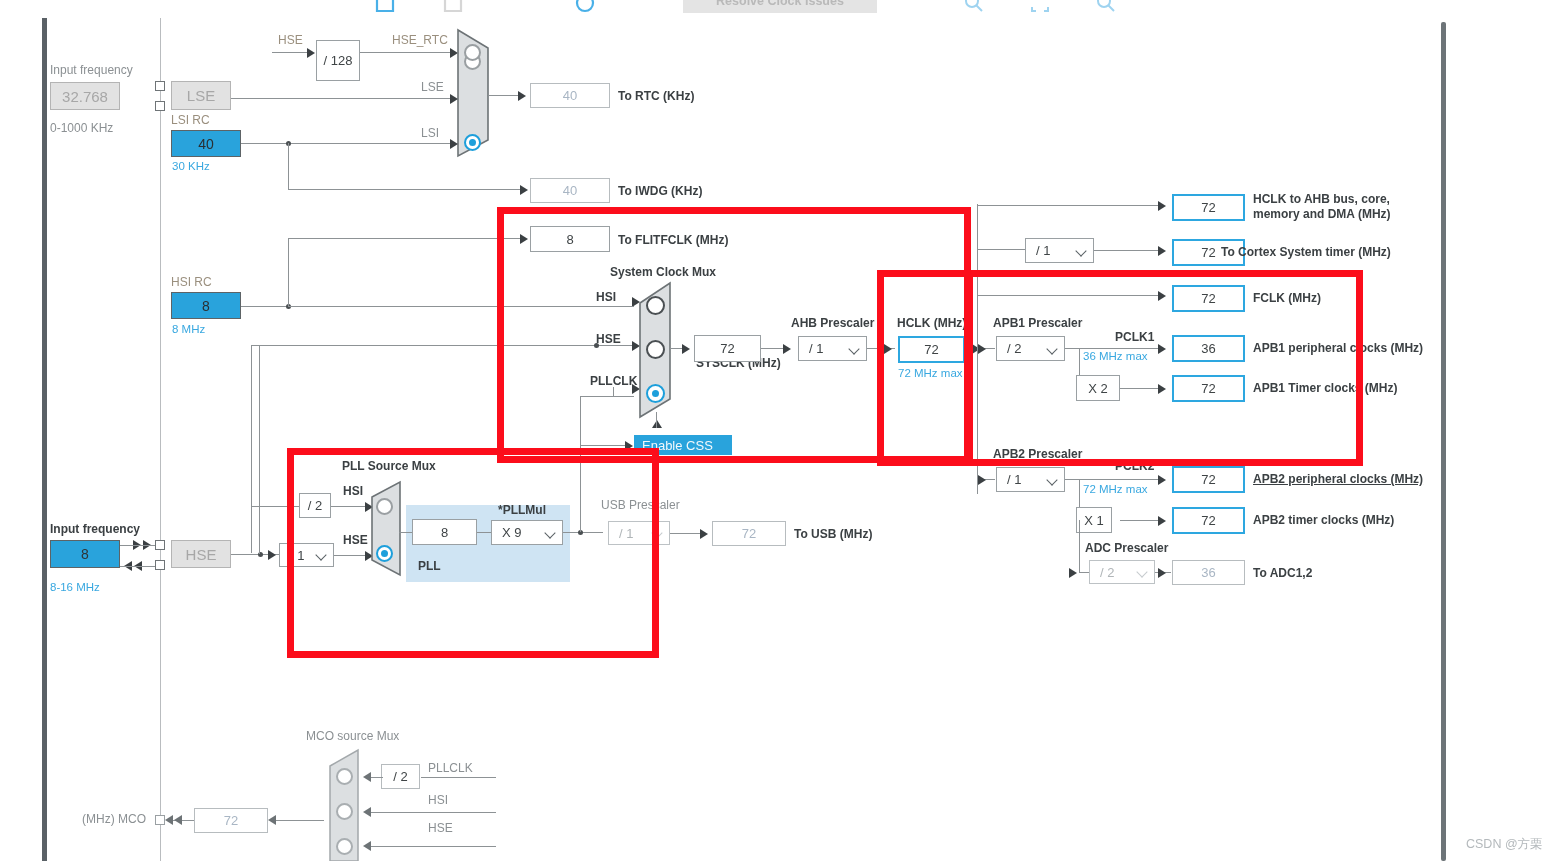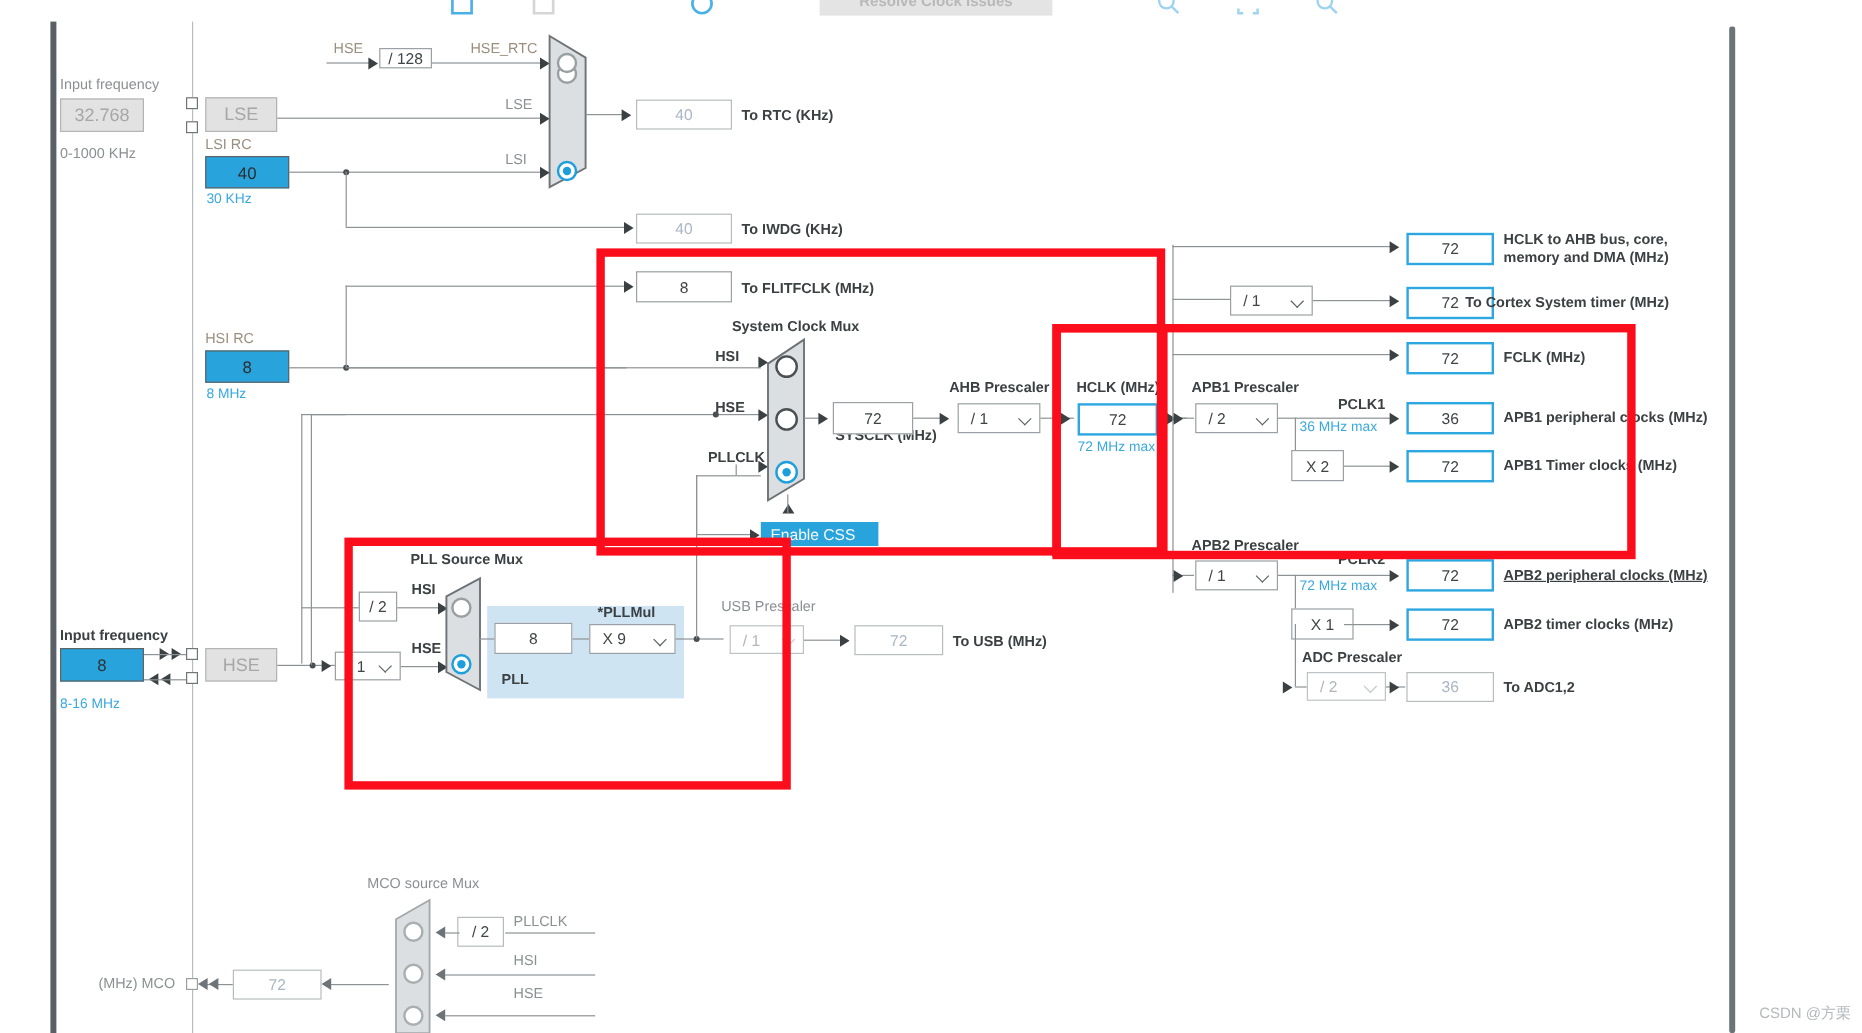--- a/index.html
+++ b/index.html
@@ -142,21 +142,21 @@
   <div class="pin" style="left:155px;top:101px;"></div>
   <div class="box box-gray" style="left:171px;top:81px;width:60px;height:29px;font-size:15px;">LSE</div>
 
   <div class="lbl lbl-o" style="left:171px;top:113px;">LSI RC</div>
   <div class="box box-cyan" style="left:171px;top:130px;width:70px;height:27px;">40</div>
   <div class="lbl lbl-cy" style="left:172px;top:160px;">30 KHz</div>
 
   <div class="lbl lbl-o" style="left:278px;top:33px;">HSE</div>
   <div class="w wh" style="left:272px;top:52px;width:38px;"></div>
   <div class="arr" style="left:307px;top:48px;"></div>
-  <div class="box" style="left:316px;top:40px;width:44px;height:17px;">/ 128</div>
+  <div class="box" style="left:316px;top:40px;width:44px;height:41px;">/ 128</div>
   <div class="lbl lbl-o" style="left:392px;top:33px;">HSE_RTC</div>
   <div class="w wh" style="left:360px;top:52px;width:92px;"></div>
   <div class="arr" style="left:450px;top:48px;"></div>
 
   <div class="mux" style="left:456px;top:28px;">
     <svg width="34" height="130" viewBox="0 0 34 130">
       <polygon points="2,2 32,20 32,112 2,128" fill="#dcdfe1" stroke="#6d7376" stroke-width="1.6"></polygon>
     </svg>
   </div>
   <div class="radio gray" style="left:464px;top:53px;width:17px;height:17px;"></div>
@@ -376,21 +376,21 @@
   </div>
   <div class="lbl lbl-b" style="left:1115px;top:459px;">PCLK2</div>
   <div class="w wh" style="left:1065px;top:479px;width:97px;"></div>
   <div class="arr" style="left:1158px;top:475px;"></div>
   <div class="lbl lbl-cy" style="left:1083px;top:483px;">72 MHz max</div>
   <div class="box box-blue" style="left:1172px;top:466px;width:73px;height:27px;">72</div>
   <div class="lbl lbl-b" style="left:1253px;top:472px;text-decoration:underline;">APB2 peripheral clocks (MHz)</div>
 
   <div class="w wv" style="left:1079px;top:479px;height:41px;"></div>
   <div class="w wh" style="left:1079px;top:520px;width:8px;"></div>
-  <div class="box" style="left:1076px;top:507px;width:52px;height:26px;">X 1</div>
+  <div class="box" style="left:1076px;top:507px;width:36px;height:26px;">X 1</div>
   <div class="w wh" style="left:1120px;top:520px;width:42px;"></div>
   <div class="arr" style="left:1158px;top:516px;"></div>
   <div class="box box-blue" style="left:1172px;top:507px;width:73px;height:27px;">72</div>
   <div class="lbl lbl-b" style="left:1253px;top:513px;">APB2 timer clocks (MHz)</div>
 
   <div class="lbl lbl-b" style="left:1085px;top:541px;">ADC Prescaler</div>
   <div class="w wv" style="left:1079px;top:520px;height:52px;"></div>
   <div class="w wh" style="left:1079px;top:572px;width:10px;"></div>
   <div class="arr" style="left:1069px;top:568px;"></div>
   <div class="sel dim" style="left:1089px;top:560px;width:66px;height:24px;">

